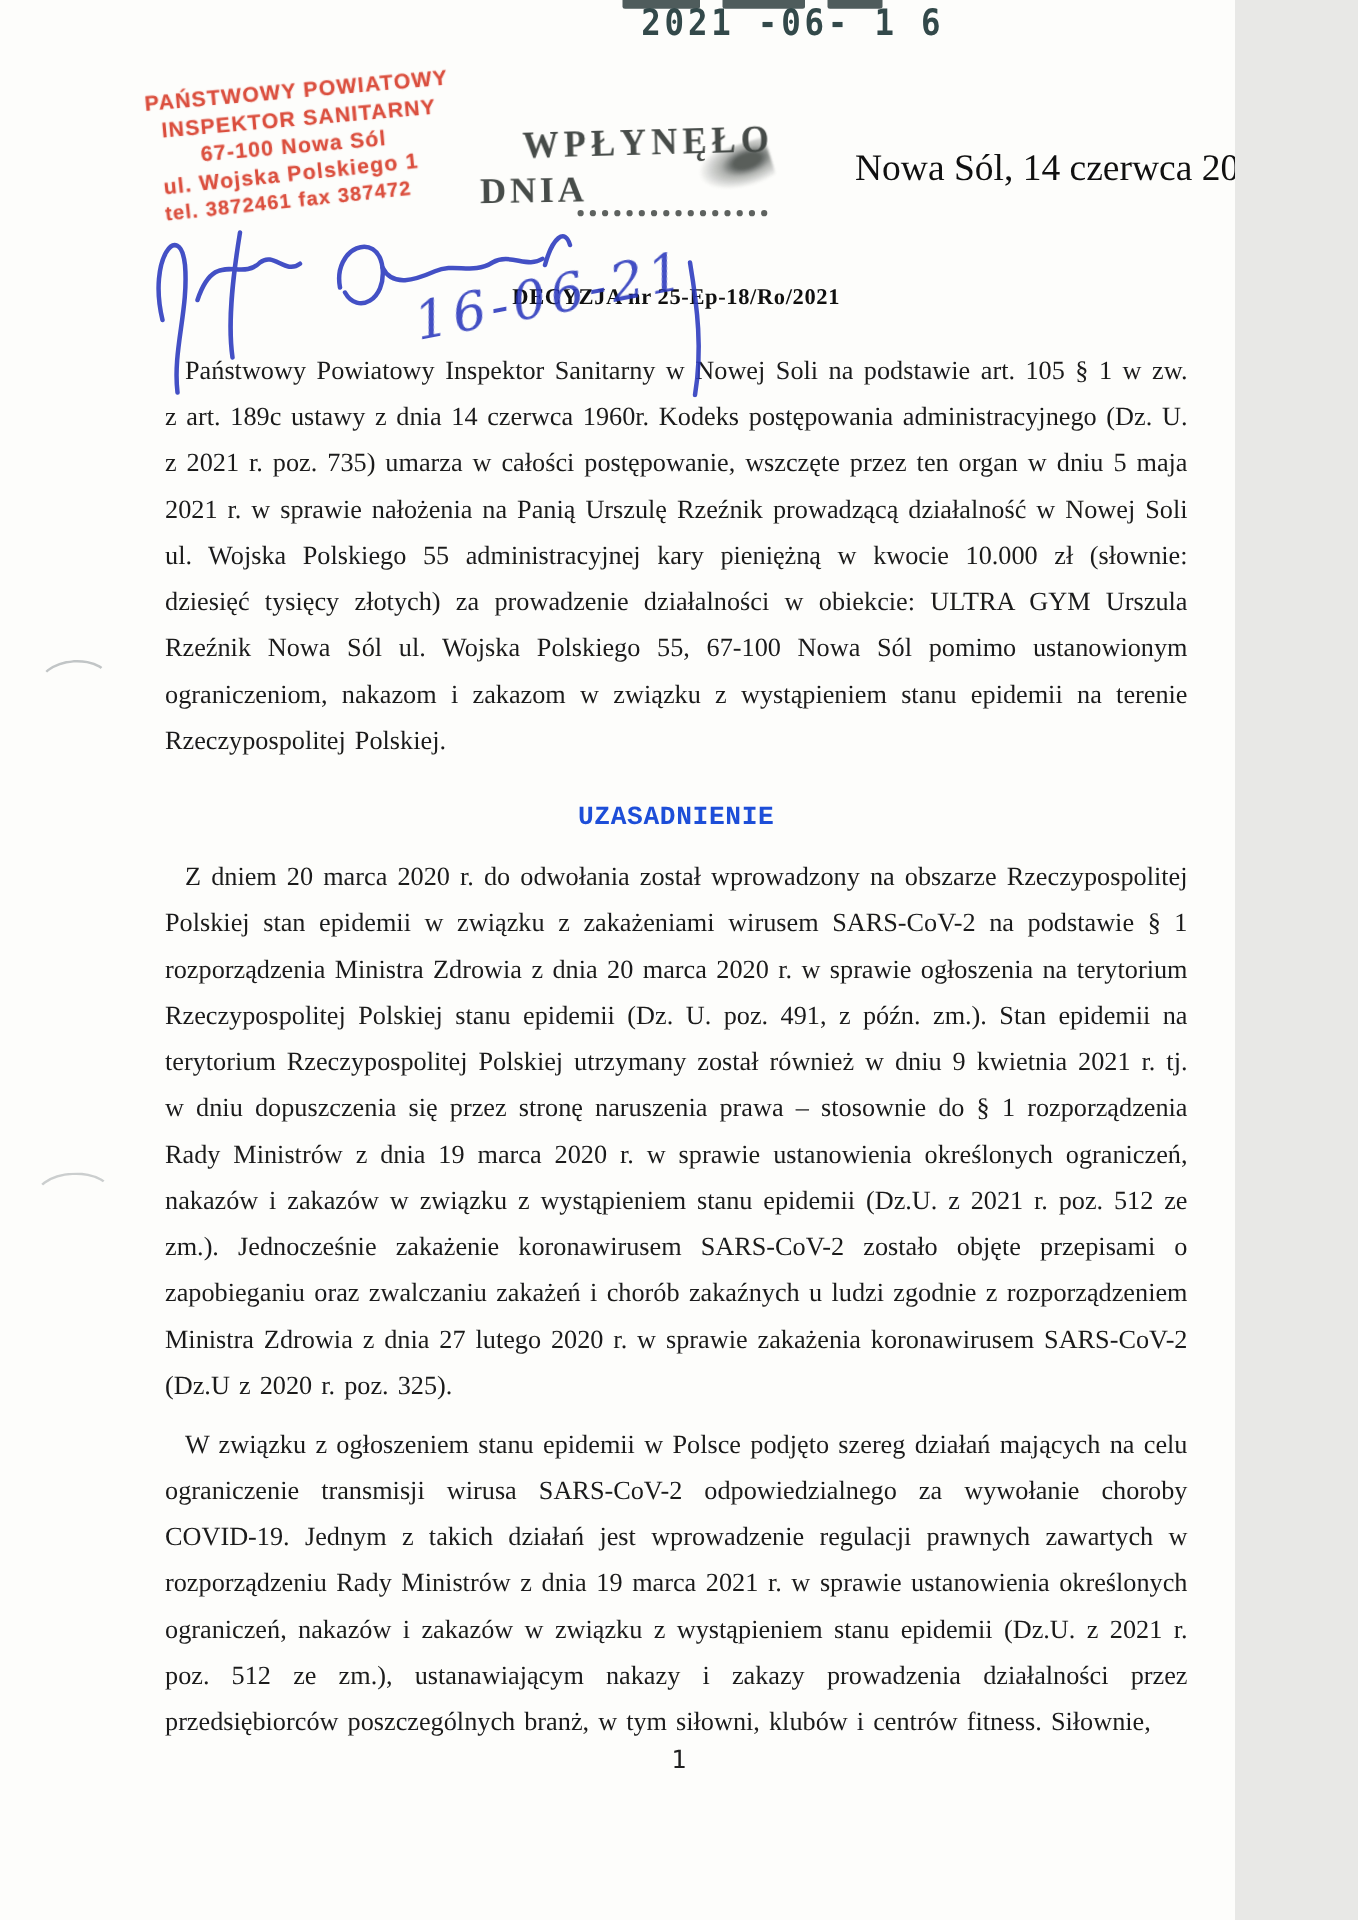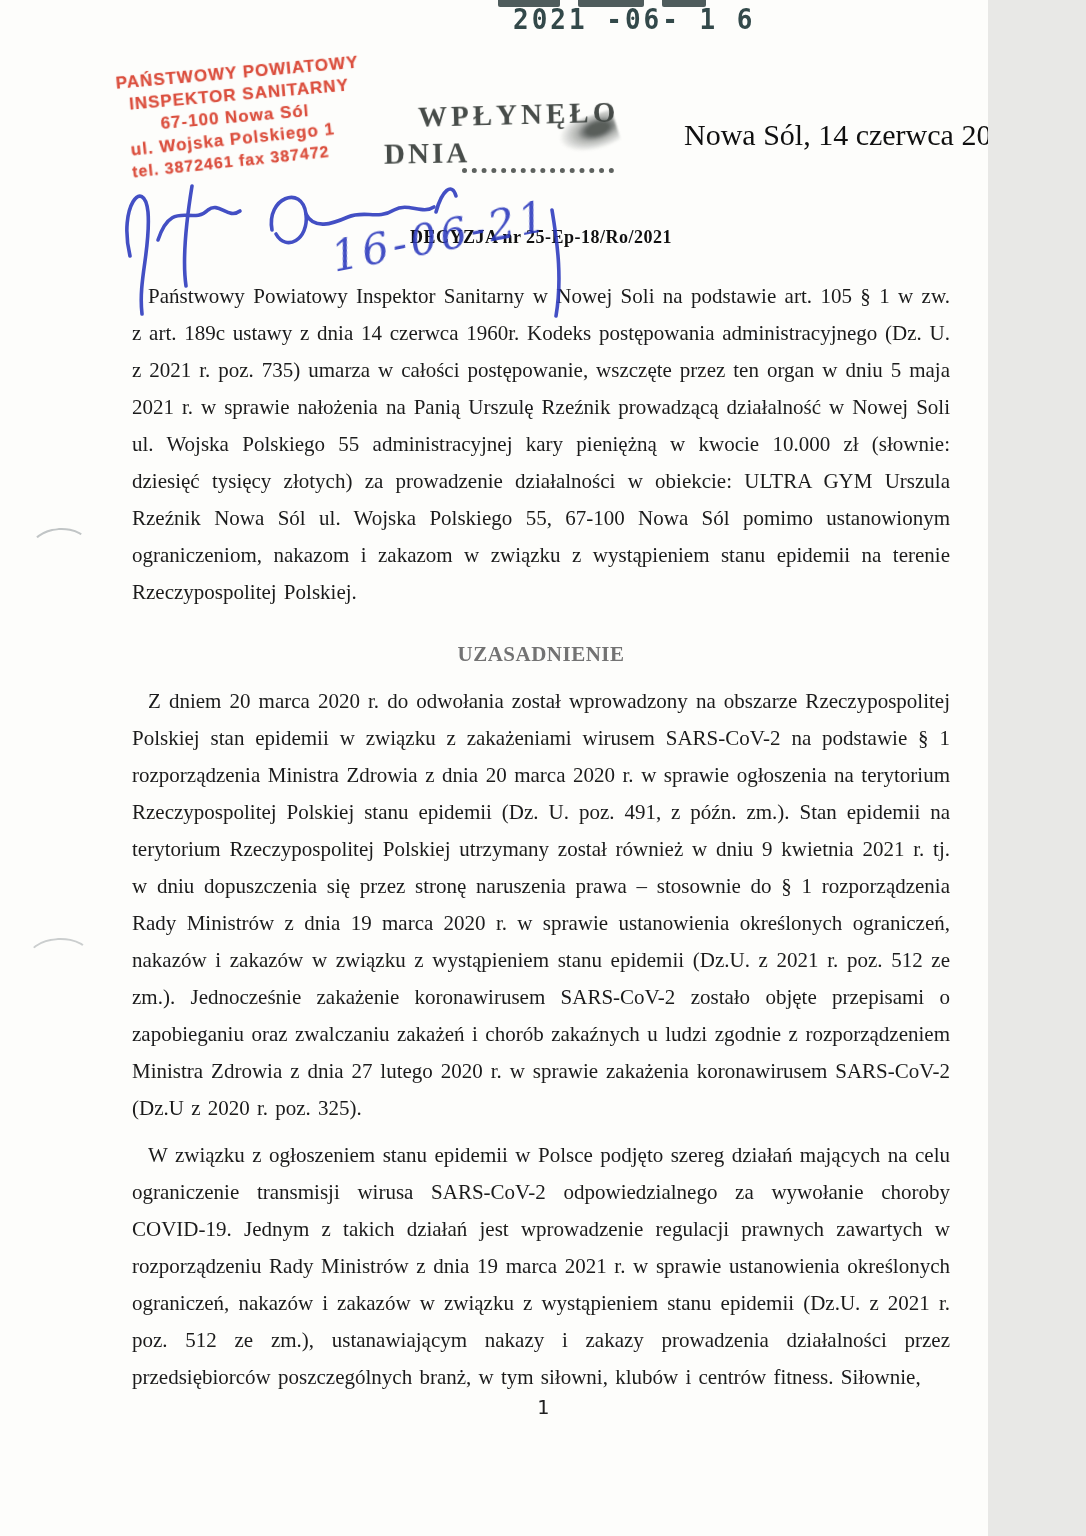--- a/index.html
+++ b/index.html
@@ -91,21 +91,21 @@
   }
   
   .body-text{
     position:absolute;top:268px;left:122px;width:838px;
     font-size:21px;line-height:37px;color:#1b1b1b;
     text-align:justify;word-spacing:2px;
   }
   .body-text p{margin:10px;text-indent:16px;}
   .section-heading{
     margin:25px 0 0 0;text-align:center;font-weight:bold;
-    font-size:21px;letter-spacing:.5px;color:#737373;
+    font-size:21px;letter-spacing:.5px;color:#1d4ed8;font-family:Liberation Mono, monospace;
   }
   
   .page-number{
     position:absolute;top:1395px;left:0;width:1086px;
     text-align:center;font-size:20px;color:#202020;
     font-family:"DejaVu Sans Mono", monospace;
   }
   
   .margin-arc{
     position:absolute;border:2px solid transparent;

